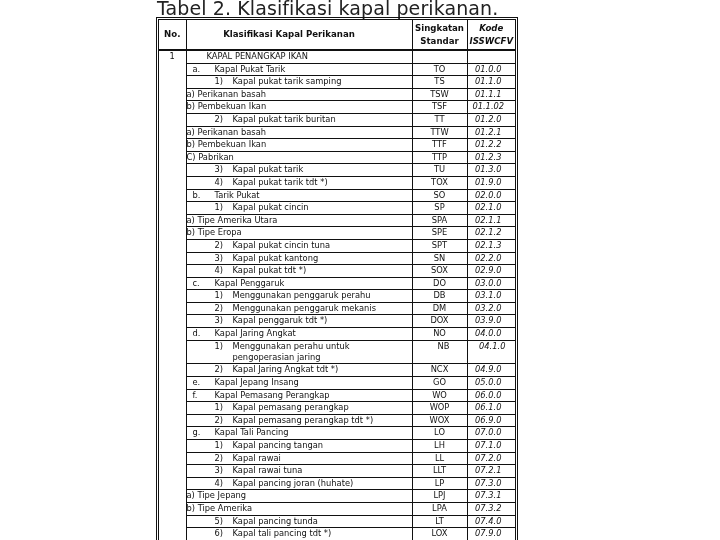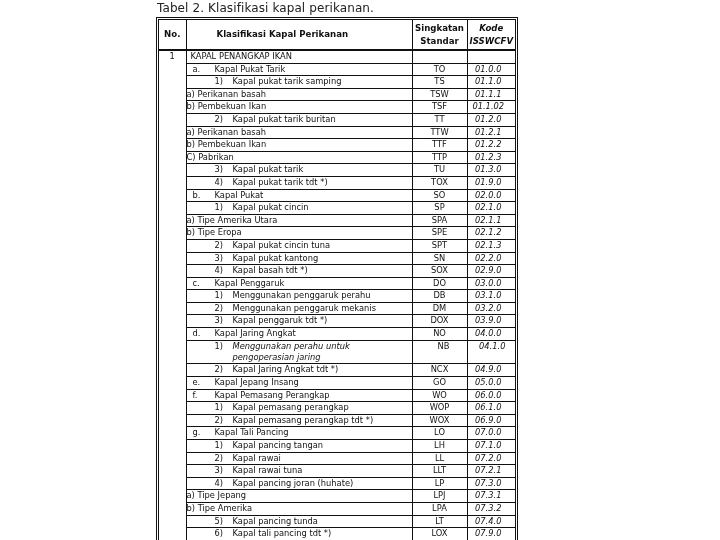--- a/index.html
+++ b/index.html
@@ -12,21 +12,21 @@
   }
   body {
     position: relative;
     font-family: "DejaVu Sans", sans-serif;
     color: #111;
   }
   .caption {
     position: absolute;
     left: 157px;
     top: 0px;
-    font-size: 12px;
+    font-size: 19px;
     line-height: 16px;
     color: #222;
     letter-spacing: 0.1px;
   }
   .table-wrap {
     position: absolute;
     left: 156px;
     top: 17px;
     width: 362px;
     border: 3px double #111;
@@ -46,44 +46,44 @@
     font-weight: bold;
     font-size: 8.6px;
     line-height: 13px;
     text-align: center;
     vertical-align: middle;
     border-right: 1px solid #111;
     border-bottom: 2px solid #111;
     height: 29px;
     padding: 0;
   }
-  th.kl { text-align: left; padding-right: 20px; padding-left: 30px; }
+  th.kl { text-align: center; padding-right: 20px; }
   th:last-child, td:last-child { border-right: none; font-style: italic; }
   td {
     border-right: 1px solid #111;
     padding: 0;
     height: 11.6px;
     line-height: 11.6px;
     white-space: nowrap;
     overflow: hidden;
   }
   tr.row td.kl, tr.row td.sg, tr.row td.kd {
     border-top: 1px solid #111;
   }
   tr.row.first td.kl, tr.row.first td.sg, tr.row.first td.kd { border-top: none; }
   td.no { text-align: center; vertical-align: top; }
   td.sg, td.kd { text-align: center; }
   td.kd { padding-right: 6px; }
-  .lvl0 { padding-left: 4px; }
+  .lvl0 { padding-left: 20px; }
   .marker { display: inline-block; }
   .lvl1 .marker { width: 22px; padding-left: 6px; }
   .lvl2 .marker { width: 18px; padding-left: 28px; text-align: left; }
   .lvl3 { }
   td.wrap { white-space: normal; line-height: 11.4px; }
-  td.wrap .txt { display: inline-block; vertical-align: top; width: 170px; font-style: italic; }
+  td.wrap .txt { display: inline-block; vertical-align: top; width: 170px; }
   td.wrap .marker { vertical-align: top; }
   td.top { vertical-align: top; padding-left: 8px; }
 </style>
 </head>
 <body>
 
 <div class="caption">Tabel 2. Klasifikasi kapal perikanan.</div>
 
 <div class="table-wrap">
   <table>
@@ -152,21 +152,21 @@
           <td class="kl lvl2"><span class="marker">3)</span><span class="txt">Kapal pukat tarik</span></td>
           <td class="sg">TU</td>
           <td class="kd">01.3.0</td>
         </tr>
         <tr class="row">
           <td class="kl lvl2"><span class="marker">4)</span><span class="txt">Kapal pukat tarik tdt *)</span></td>
           <td class="sg">TOX</td>
           <td class="kd">01.9.0</td>
         </tr>
         <tr class="row">
-          <td class="kl lvl1"><span class="marker">b.</span><span class="txt">Kapal Pukat</span></td>
+          <td class="kl lvl1"><span class="marker">b.</span><span class="txt">Tarik Pukat</span></td>
           <td class="sg">SO</td>
           <td class="kd">02.0.0</td>
         </tr>
         <tr class="row">
           <td class="kl lvl2"><span class="marker">1)</span><span class="txt">Kapal pukat cincin</span></td>
           <td class="sg">SP</td>
           <td class="kd">02.1.0</td>
         </tr>
         <tr class="row">
           <td class="kl lvl3"><span>a) Tipe Amerika Utara</span></td>
@@ -182,21 +182,21 @@
           <td class="kl lvl2"><span class="marker">2)</span><span class="txt">Kapal pukat cincin tuna</span></td>
           <td class="sg">SPT</td>
           <td class="kd">02.1.3</td>
         </tr>
         <tr class="row">
           <td class="kl lvl2"><span class="marker">3)</span><span class="txt">Kapal pukat kantong</span></td>
           <td class="sg">SN</td>
           <td class="kd">02.2.0</td>
         </tr>
         <tr class="row">
-          <td class="kl lvl2"><span class="marker">4)</span><span class="txt">Kapal basah tdt *)</span></td>
+          <td class="kl lvl2"><span class="marker">4)</span><span class="txt">Kapal pukat tdt *)</span></td>
           <td class="sg">SOX</td>
           <td class="kd">02.9.0</td>
         </tr>
         <tr class="row">
           <td class="kl lvl1"><span class="marker">c.</span><span class="txt">Kapal Penggaruk</span></td>
           <td class="sg">DO</td>
           <td class="kd">03.0.0</td>
         </tr>
         <tr class="row">
           <td class="kl lvl2"><span class="marker">1)</span><span class="txt">Menggunakan penggaruk perahu</span></td>

